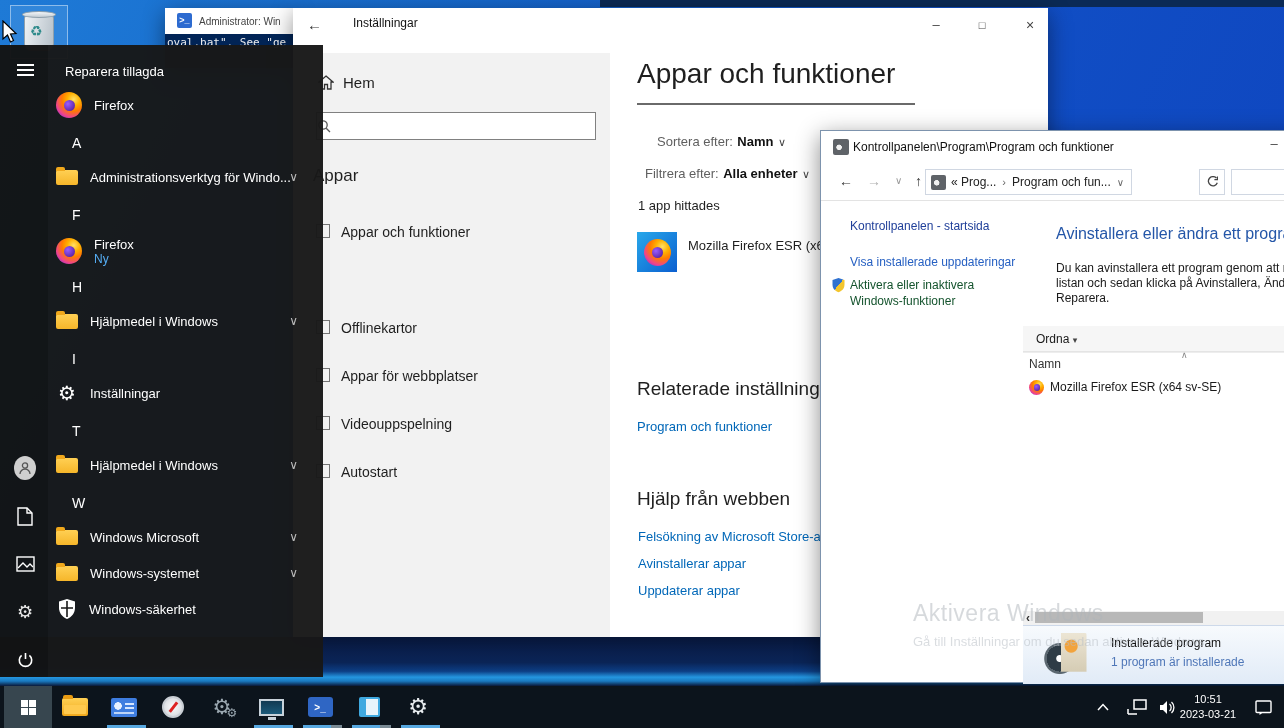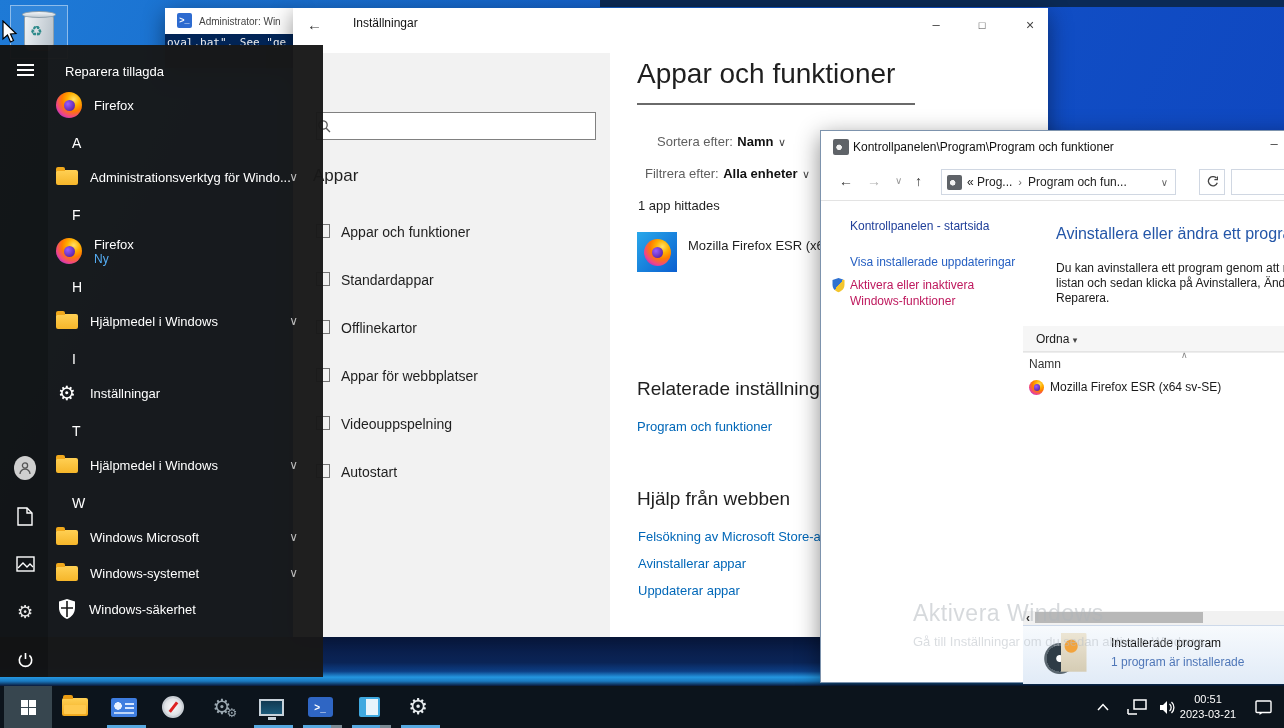--- a/index.html
+++ b/index.html
@@ -99,36 +99,38 @@
 
   <div class="win" id="settings">
     <span class="abs" style="left:14px;top:8px;color:#333;font-size:15px">←</span>
     <span class="abs" style="left:60px;top:8px;font-size:12px;color:#111">Inställningar</span>
     <span class="capbtn" style="left:628px">–</span>
     <span class="capbtn" style="left:674px;font-size:11px">□</span>
     <span class="capbtn" style="left:722px;font-size:14px">×</span>
 
     <div class="nav"></div>
 
+    <div class="abs" style="left:25px;top:62px;width:200px;height:24px;display:flex;align-items:center">
+      <svg width="16" height="15">
+          <path d="M8 1 L15 7 H13 V14 H9.5 V9.5 H6.5 V14 H3 V7 H1 Z" fill="none" stroke="#333" stroke-width="1.3"></path>
+        </svg>
+      <span style="margin-left:9px;font-size:15px;color:#1f1f1f">Hem</span>
+    </div>
 
     <div class="abs" style="left:23px;top:104px;width:280px;height:28px;background:#fff;border:1px solid #808080;display:flex;align-items:center">
       <svg width="14" height="14" style="margin-right:8px">
           <circle cx="6" cy="6" r="4.2" fill="none" stroke="#5a5a5a" stroke-width="1.3"></circle>
           <path d="M9.2 9.2 L13 13" stroke="#5a5a5a" stroke-width="1.3"></path>
         </svg>
     </div>
 
     <div class="abs" style="left:20px;top:158px;font-size:17px;color:#1f1f1f">Appar</div>
     <div class="abs" style="left:0;top:203px;width:317px;height:40px">
         <span class="snavic" style="top:13px"></span>
         <span class="snav" style="top:13px">Appar och funktioner</span>
-      </div>
-    <div class="abs" style="left:0;top:251px;width:317px;height:40px">
-        <span class="snavic" style="top:13px"></span>
-        <span class="snav" style="top:13px">Standardappar</span>
       </div>
     <div class="abs" style="left:0;top:347px;width:317px;height:40px">
         <span class="snavic" style="top:13px"></span>
         <span class="snav" style="top:13px">Appar för webbplatser</span>
       </div>
     <div class="abs" style="left:0;top:299px;width:317px;height:40px">
         <span class="snavic" style="top:13px"></span>
         <span class="snav" style="top:13px">Offlinekartor</span>
       </div>
     <div class="abs" style="left:0;top:395px;width:317px;height:40px">
@@ -266,21 +268,21 @@
 
     <span class="abs" style="left:12px;top:8px;width:16px;height:16px;border-radius:2px;background:radial-gradient(circle at 38% 52%,#f2f2f2 0 2.5px,rgba(0,0,0,0) 3px),#5f6368"></span>
     <span class="abs" style="left:32px;top:9px;font-size:12px;color:#111;white-space:nowrap">Kontrollpanelen\Program\Program och funktioner</span>
     <span class="capbtn" style="left:438px;top:2px">–</span>
 
     <div class="cp-addr">
       <span class="abs" style="left:18px;top:10px;font-size:14px;color:#333">←</span>
       <span class="abs" style="left:46px;top:10px;font-size:14px;color:#b0b0b0">→</span>
       <span class="abs" style="left:74px;top:12px;font-size:10px;color:#999">∨</span>
       <span class="abs" style="left:94px;top:10px;font-size:14px;color:#333">↑</span>
-      <div class="abox" style="left:120px;width:235px">
+      <div class="abox" style="left:104px;width:207px">
         <span style="width:15px;height:15px;border-radius:2px;margin:0 5px;background:radial-gradient(circle at 38% 52%,#f2f2f2 0 2.5px,rgba(0,0,0,0) 3px),#5f6368;flex:none"></span>
         <span style="font-size:12px;color:#222;white-space:nowrap">« Prog...</span>
         <span style="font-size:11px;color:#666;margin:0 6px">›</span>
         <span style="font-size:12px;color:#222;white-space:nowrap">Program och fun...</span>
         <span style="margin-left:auto;margin-right:7px;font-size:10px;color:#666">∨</span>
       </div>
       <div class="abox" style="left:378px;width:26px;justify-content:center">
         <svg width="12" height="12">
             <path d="M10.5 2.2 A4.6 4.6 0 1 0 11.3 6.8" fill="none" stroke="#444" stroke-width="1.3"></path>
             <path d="M11.5 0.5 V3.6 H8.4" fill="none" stroke="#444" stroke-width="1.3"></path>
@@ -295,21 +297,21 @@
     <div class="abs cplink" style="left:29px;top:124px;color:#2660c2">Visa installerade uppdateringar</div>
     <svg class="abs" style="left:10px;top:146px" width="15" height="16">
       <defs>
           <linearGradient id="uac" x1="0" y1="0" x2="1" y2="1">
             <stop offset=".5" stop-color="#2f71d0"></stop>
             <stop offset=".5" stop-color="#f3c52d"></stop>
           </linearGradient>
         </defs>
       <path d="M7.5 1 L13.5 3 V7.5 C13.5 11.5 11 14 7.5 15.2 C4 14 1.5 11.5 1.5 7.5 V3 Z" fill="url(#uac)"></path>
     </svg>
-    <div class="abs cplink" style="left:29px;top:147px;color:#be185d">
+    <div class="abs cplink" style="left:29px;top:147px;color:#14532d">
       <div>Aktivera eller inaktivera</div>
       <div style="margin-top:2px">Windows-funktioner</div>
     </div>
 
     <div class="abs" style="left:235px;top:94px;font-size:16px;color:#2456a8;white-space:nowrap">Avinstallera eller ändra ett program</div>
     <div class="abs" style="left:235px;top:130px;font-size:12px;color:#1a1a1a;line-height:15px;white-space:nowrap">
       <div>Du kan avinstallera ett program genom att markera det i</div>
       <div>listan och sedan klicka på Avinstallera, Ändra eller</div>
       <div>Reparera.</div>
     </div>
@@ -401,21 +403,21 @@
           <path d="M1 15 H10 M1 15 V10" stroke="#fff" fill="none" stroke-width="1.5"></path>
         </svg>
     </div>
     <div class="tray" style="left:1152px;width:30px">
       <svg width="19" height="15">
           <path d="M2 5 H5 L9 1 V14 L5 10 H2 Z" fill="#fff"></path>
           <path d="M11.5 4 a4.5 4.5 0 0 1 0 7 M13.5 2 a7.5 7.5 0 0 1 0 11" stroke="#fff" fill="none" stroke-width="1.3"></path>
         </svg>
     </div>
     <div class="tray" style="left:1172px;width:72px;flex-direction:column;font-size:11px;line-height:15px">
-      <div>00:51</div>
+      <div>10:51</div>
       <div>2023-03-21</div>
     </div>
     <div class="tray" style="left:1246px;width:34px">
       <svg width="17" height="17">
           <rect x="1" y="2" width="15" height="11.5" rx="1" fill="none" stroke="#fff" stroke-width="1.4"></rect>
           <path d="M4.5 13.5 v2.6 l3.4 -2.6 z" fill="#fff"></path>
         </svg>
     </div>
   </div>
 

